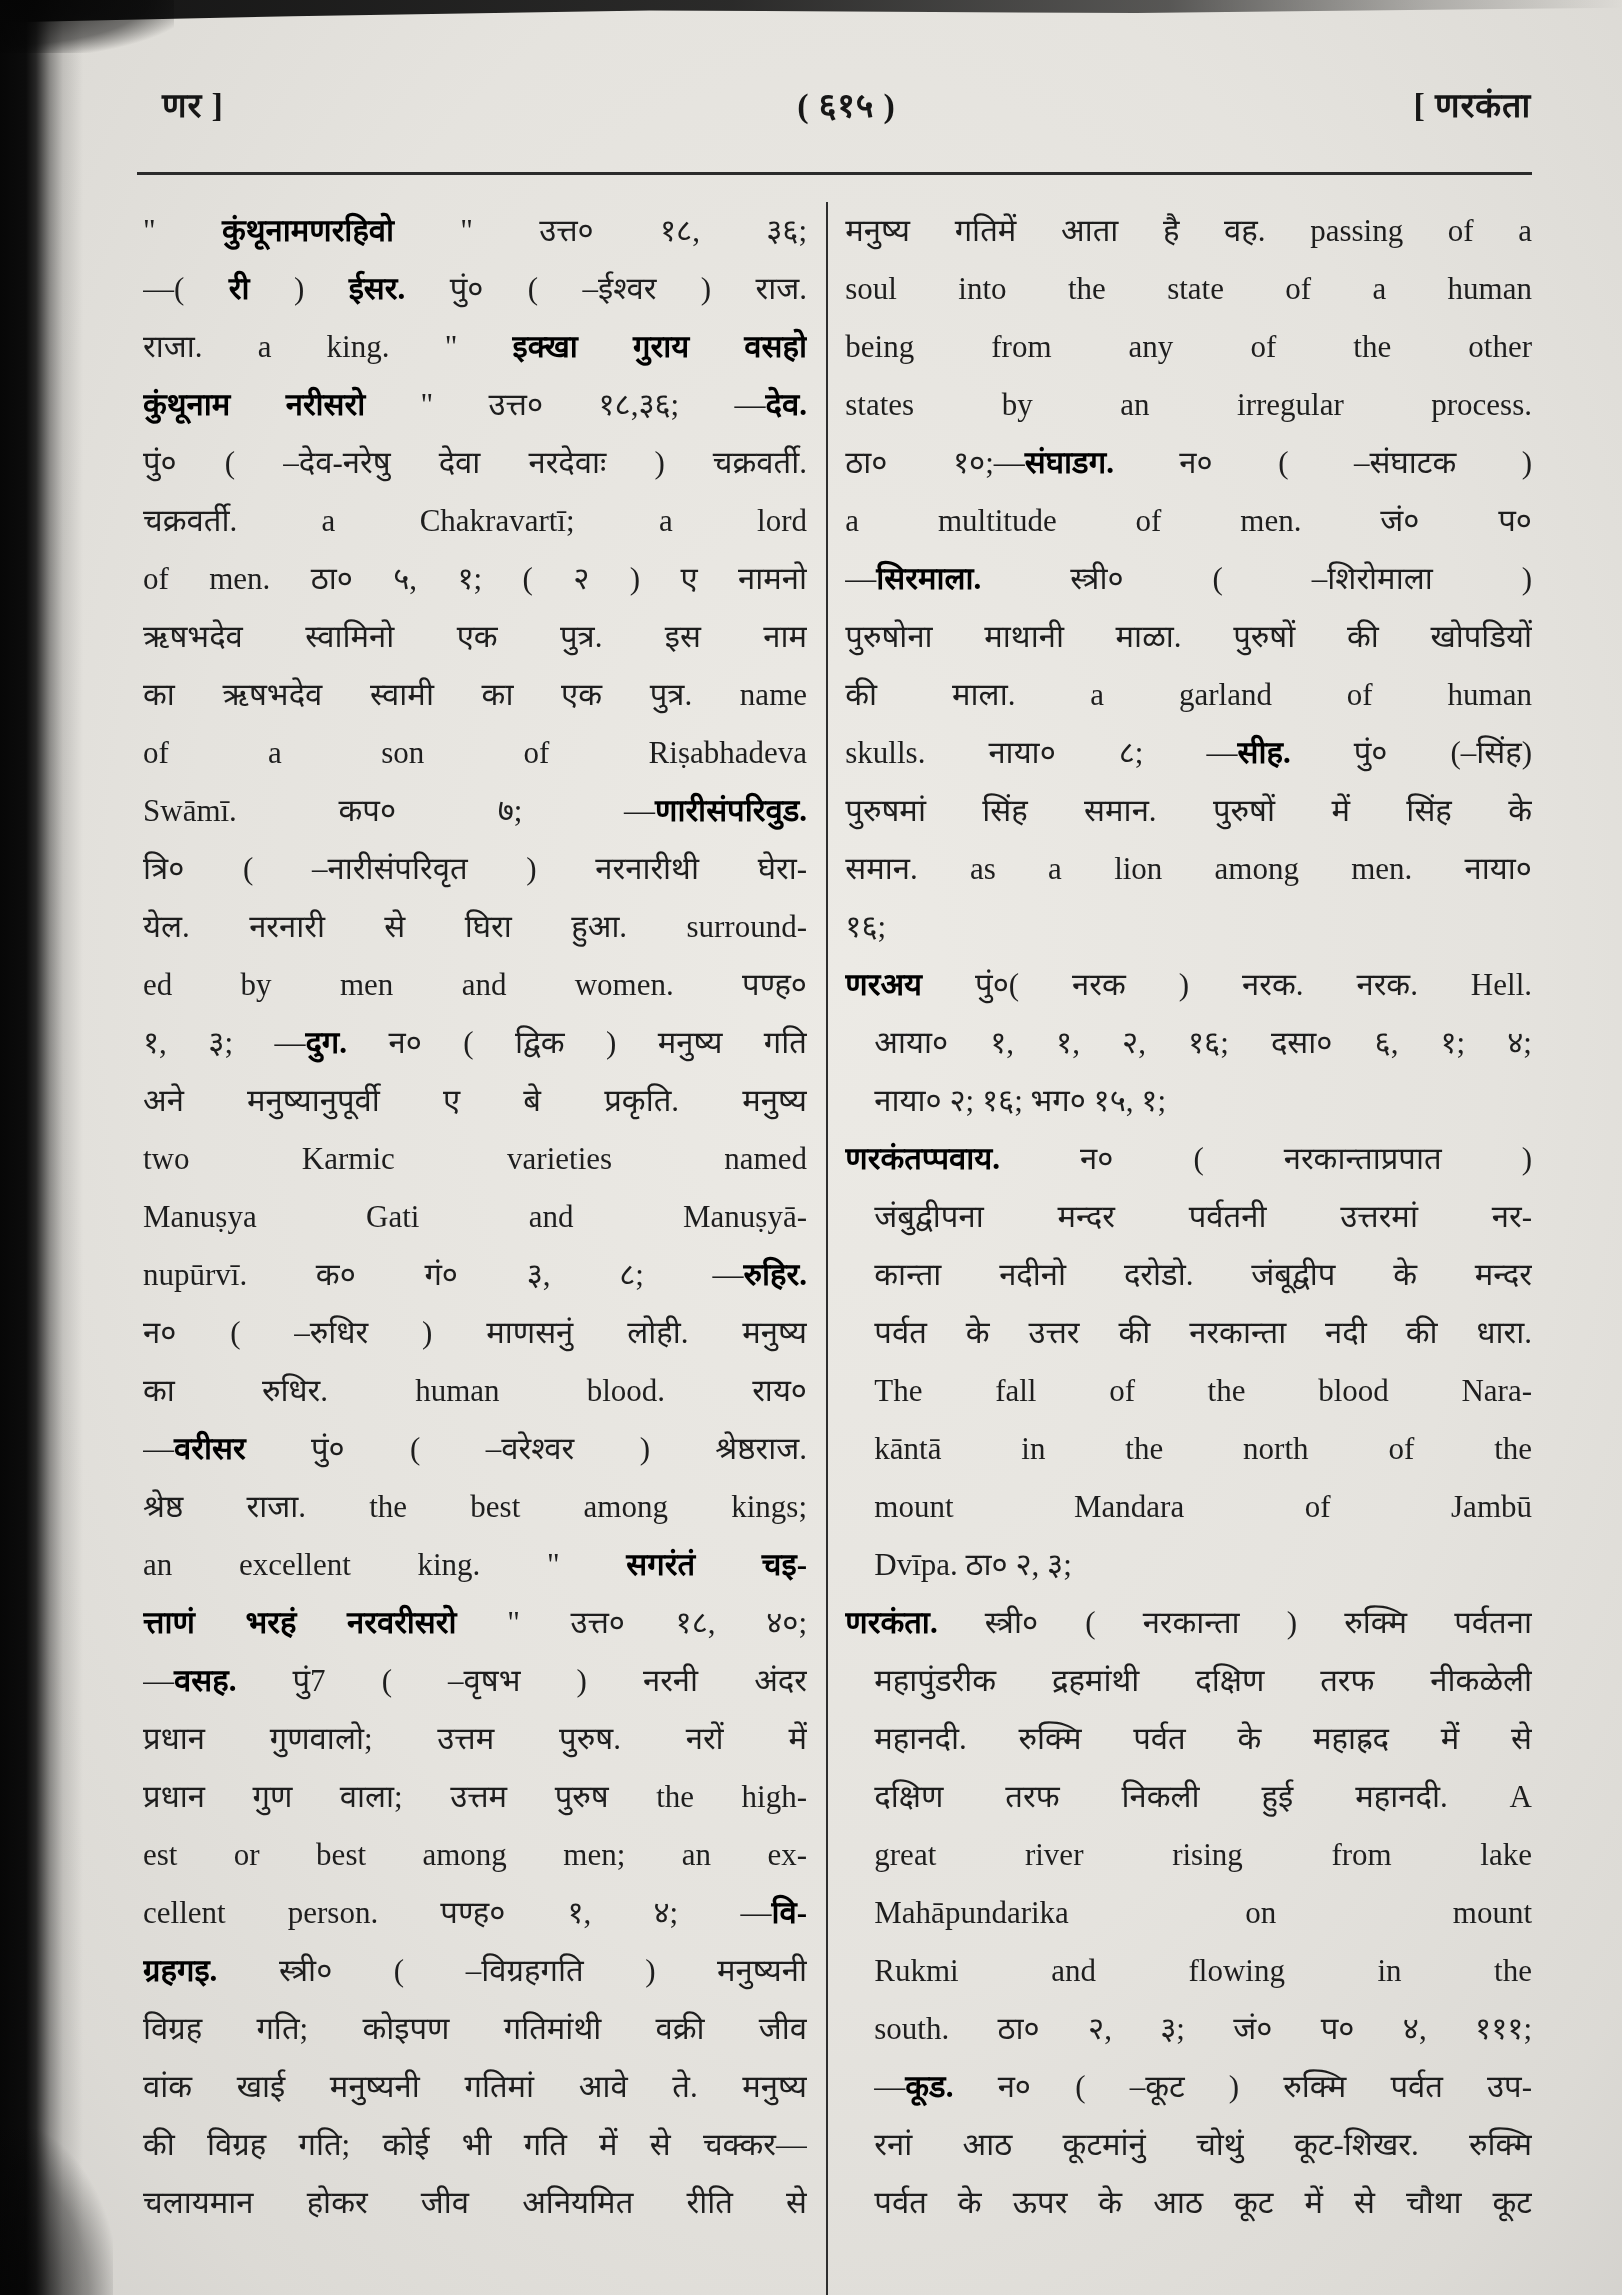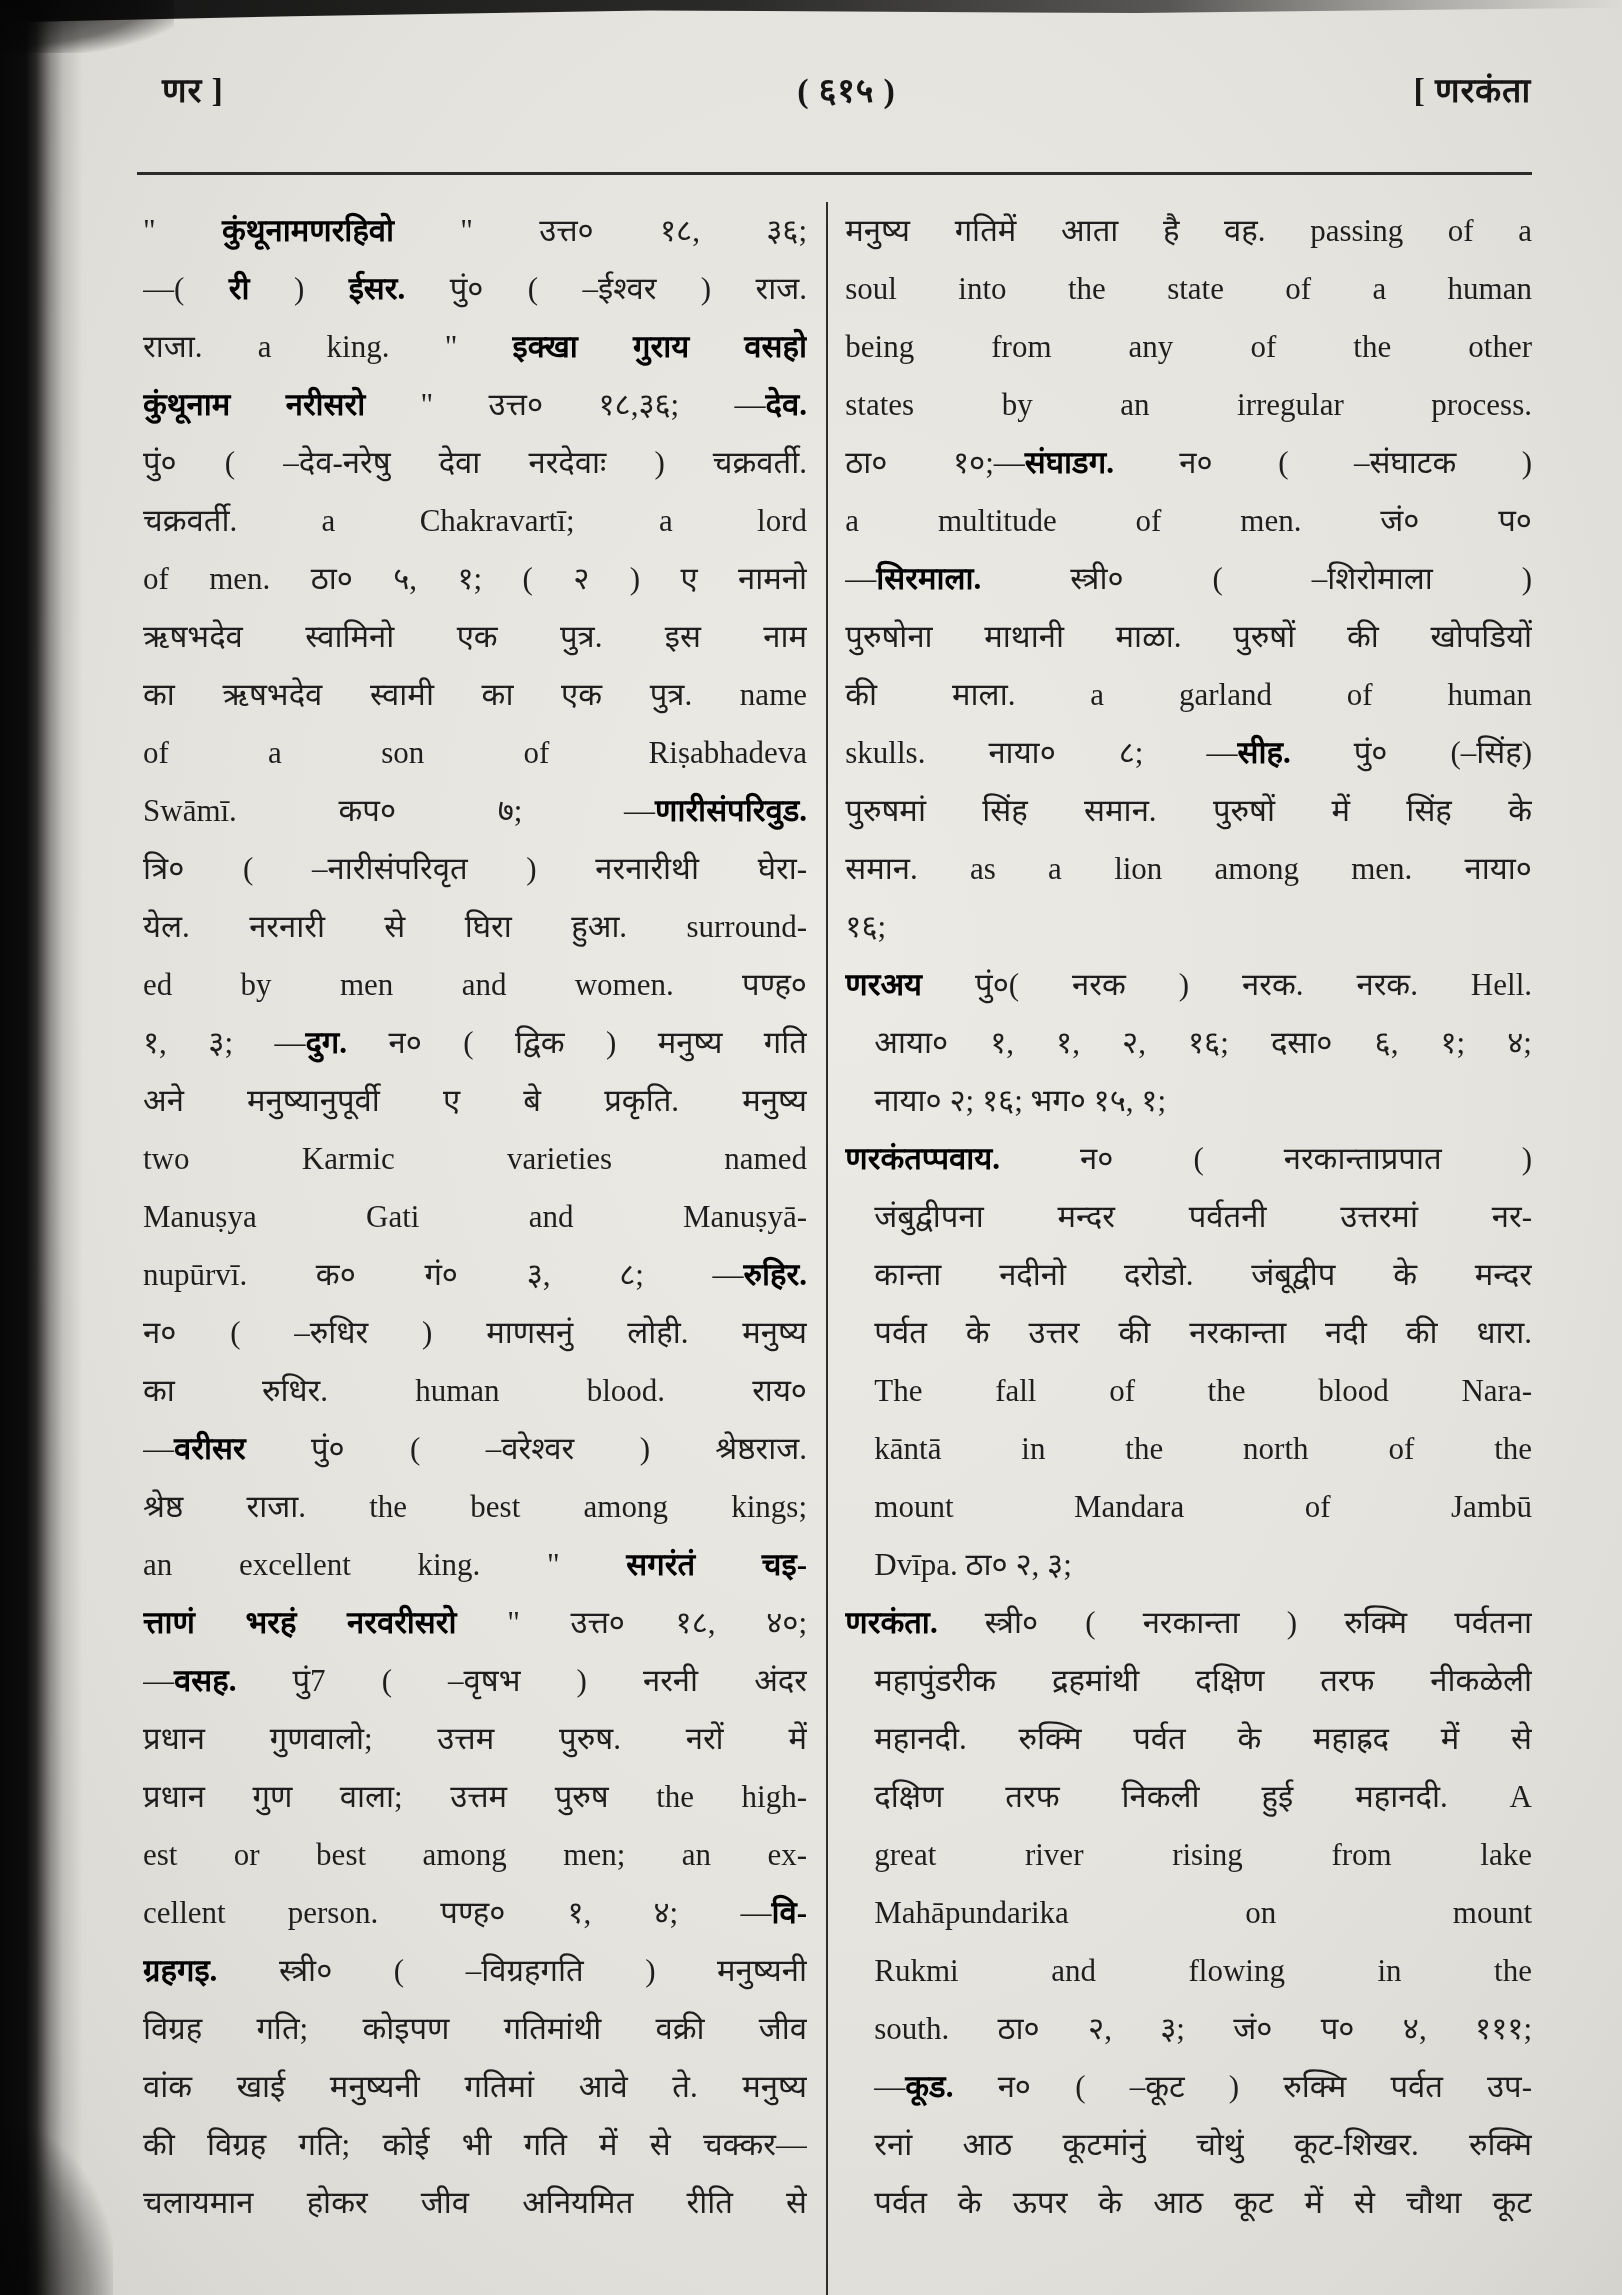--- a/index.html
+++ b/index.html
@@ -46,21 +46,21 @@
   }
   .scan-corner-blob {
     position: absolute;
     left: 0; top: 0;
     width: 174px; height: 53px;
     background: radial-gradient(ellipse at 0% 0%, rgba(5,5,5,0.95) 0%, rgba(5,5,5,0.5) 60%, transparent 80%);
   }
   
   .page-header {
     position: absolute;
-    top: 66px;
+    top: 81px;
     left: 162px;
     right: 92px;
     display: grid;
     grid-template-columns: 1fr auto 1fr;
     align-items: baseline;
     font-weight: bold;
     font-size: 34px;
     letter-spacing: 0.8px;
     color: #161616;
   }

